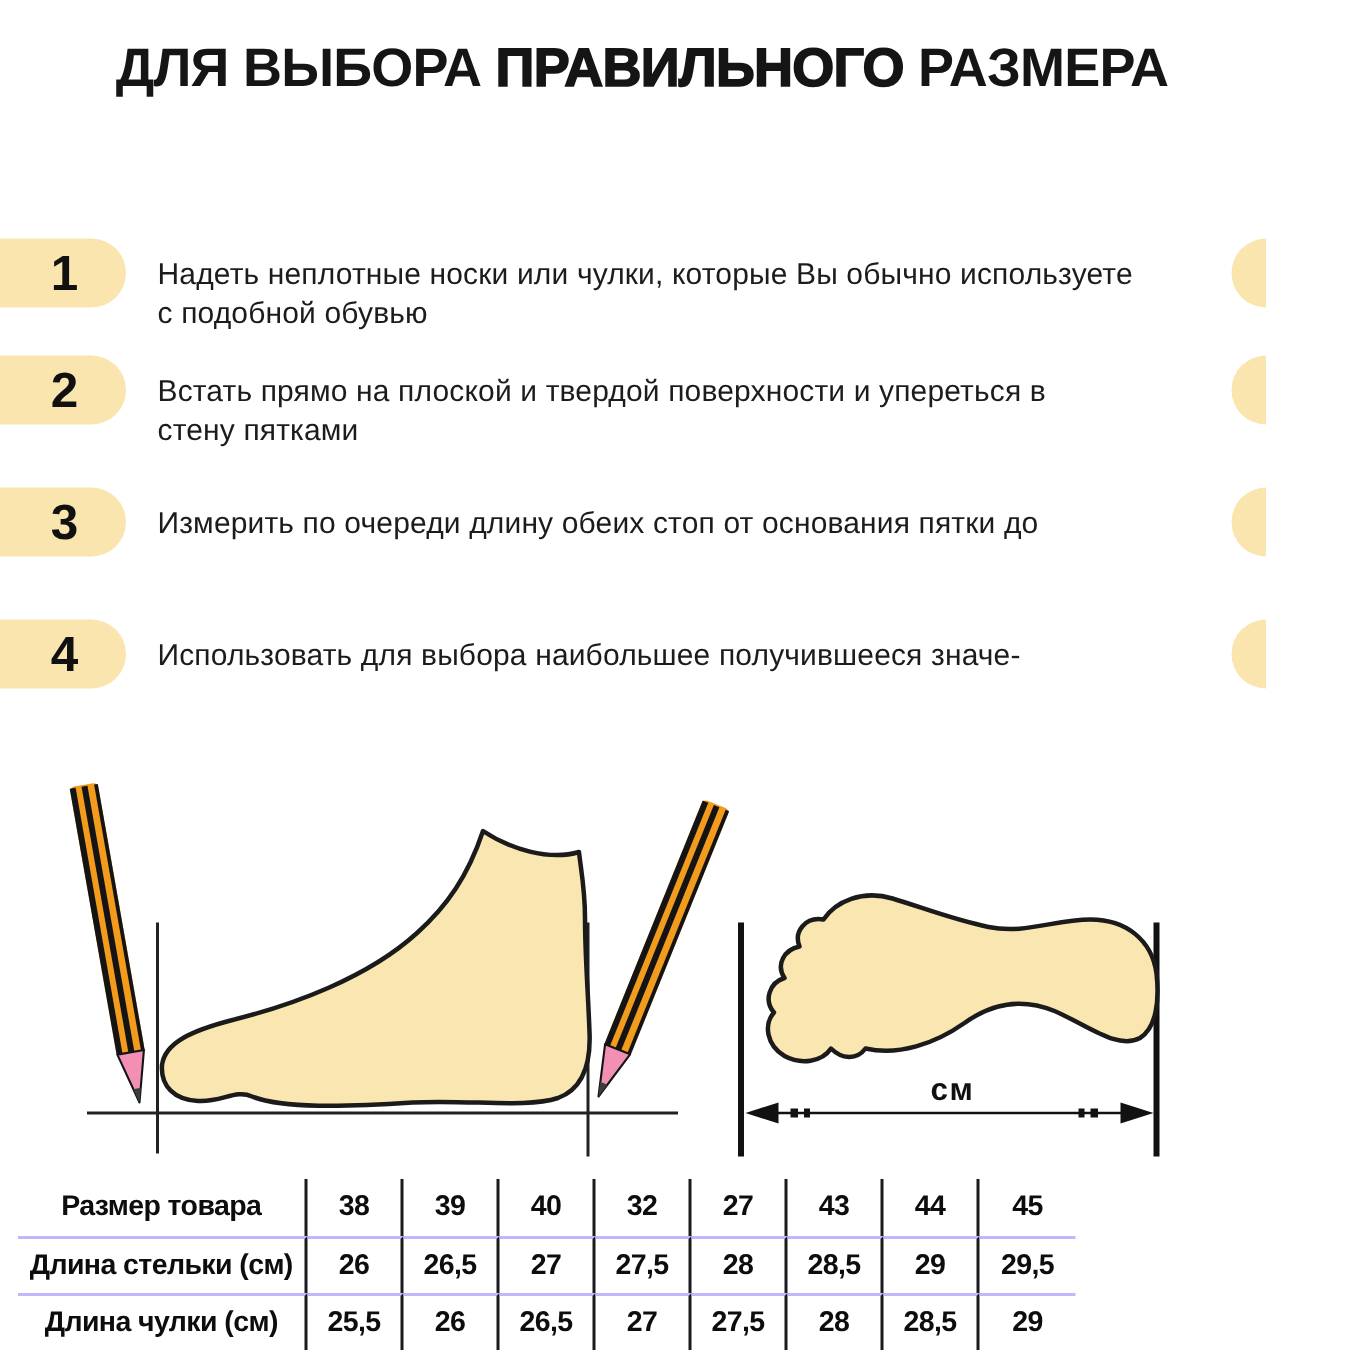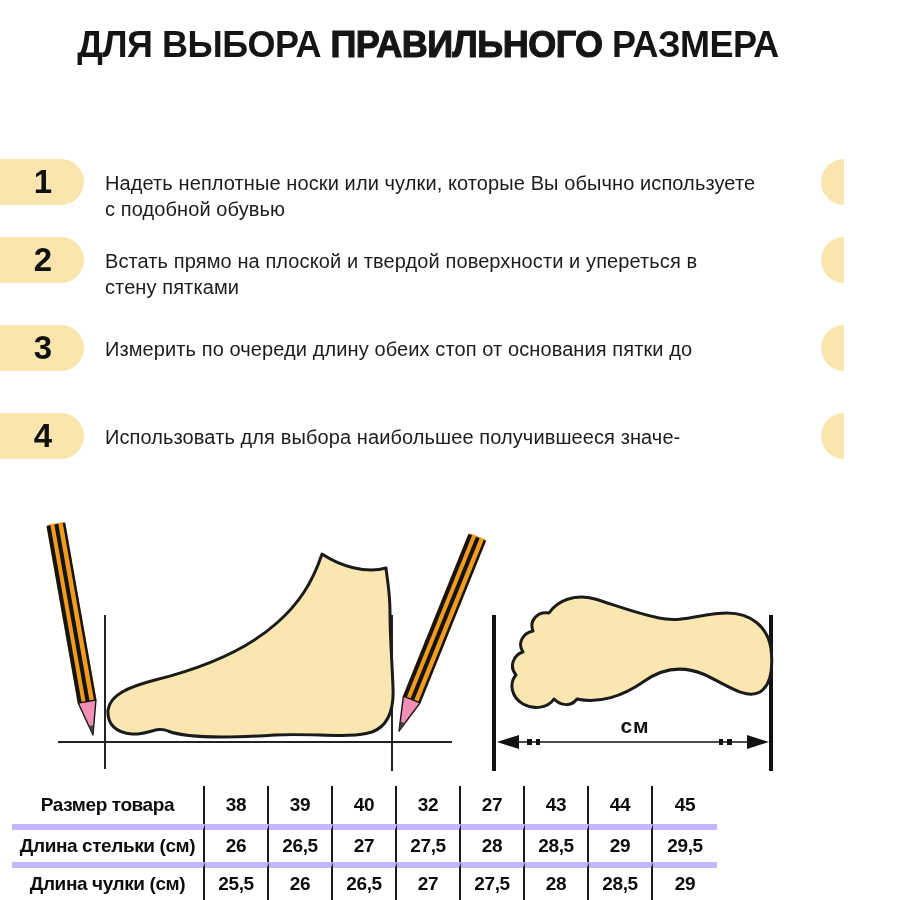--- a/index.html
+++ b/index.html
@@ -45,21 +45,21 @@
   .pencil-wood{fill:var(--pencil-pink);stroke:#141414;stroke-width:1.4;stroke-linejoin:round;}
   .pencil-lead{fill:#3c3c3c;}
   .cm-label{font-family:"Liberation Sans",sans-serif;font-weight:700;font-size:21px;fill:#111;letter-spacing:1px;}
 
   
   .size-table{position:absolute;left:12px;top:786px;display:grid;
               grid-template-columns:193px repeat(8,64px);grid-auto-rows:38px;}
   .cell{display:flex;align-items:center;justify-content:center;
         font-weight:700;font-size:19px;letter-spacing:-0.4px;color:#0d0d0d;}
   .cell.vline{border-right:2px solid #1a1a1a;}
-  .cell.hline{border-top:6px solid #c4b5fd;}
+  .cell.hline{border-top:2px solid #c4b5fd;}
 </style>
 </head>
 <body>
 
 <div class="canvas">
 
   <div class="title">
     <div><span>ДЛЯ ВЫБОРА </span><span class="xbold">ПРАВИЛЬНОГО</span><span> РАЗМЕРА</span></div>
   </div>
 

